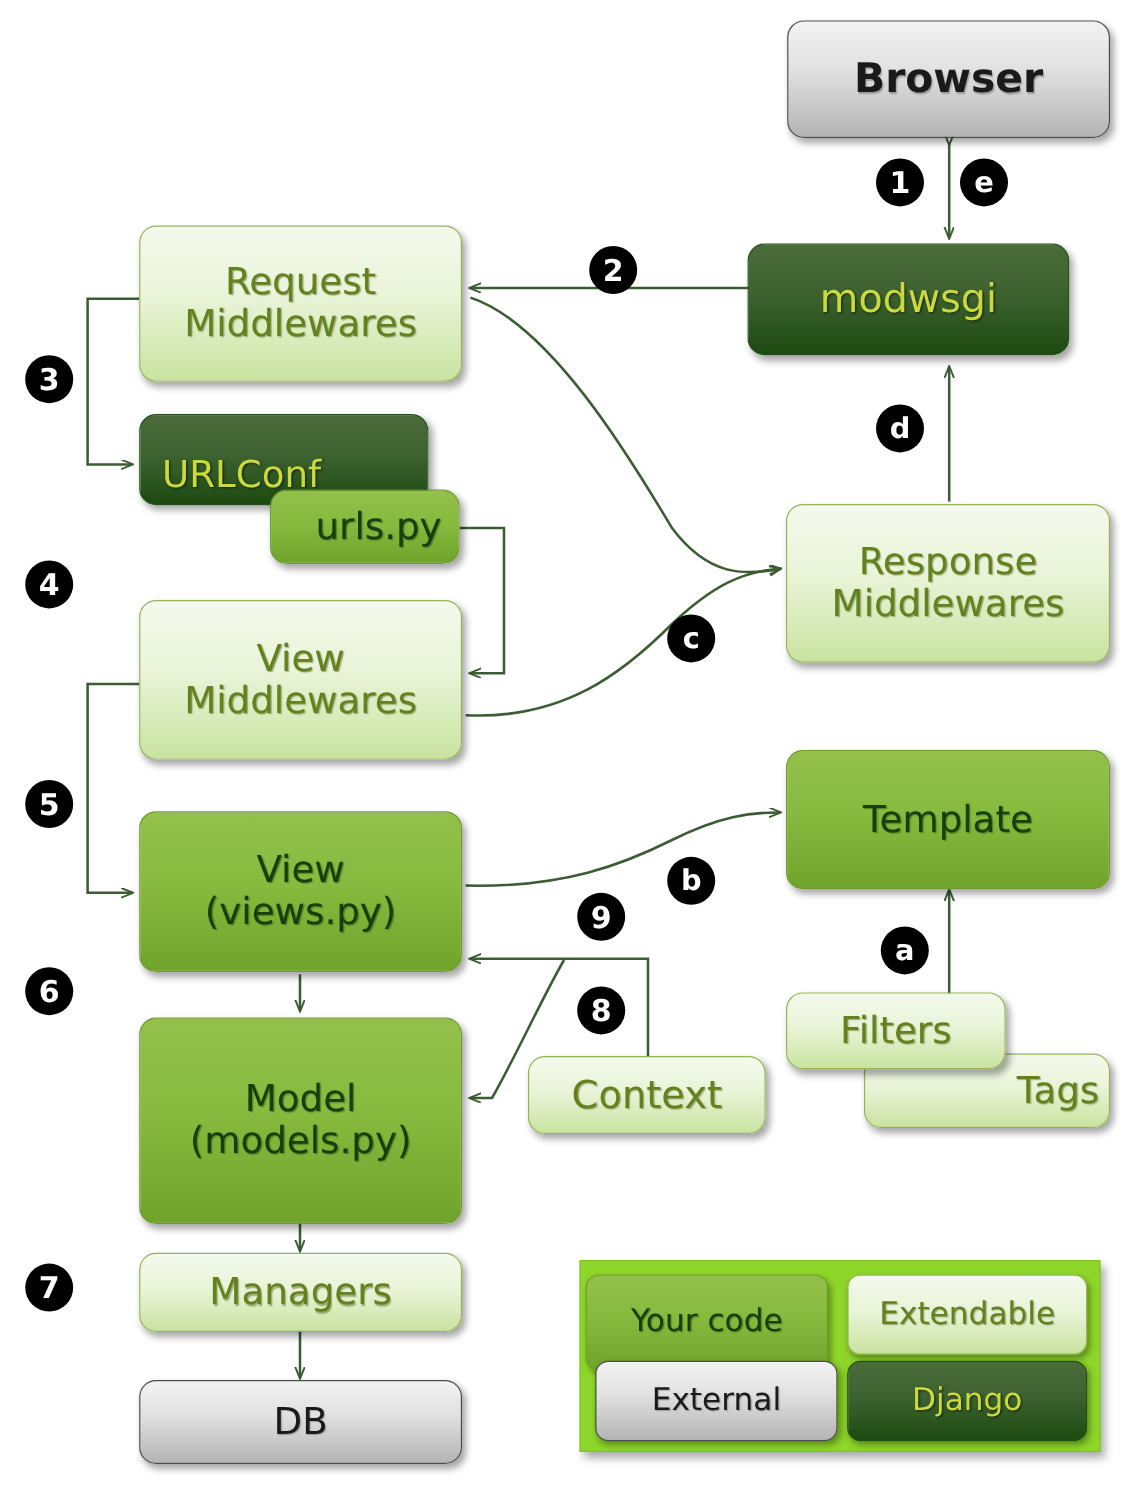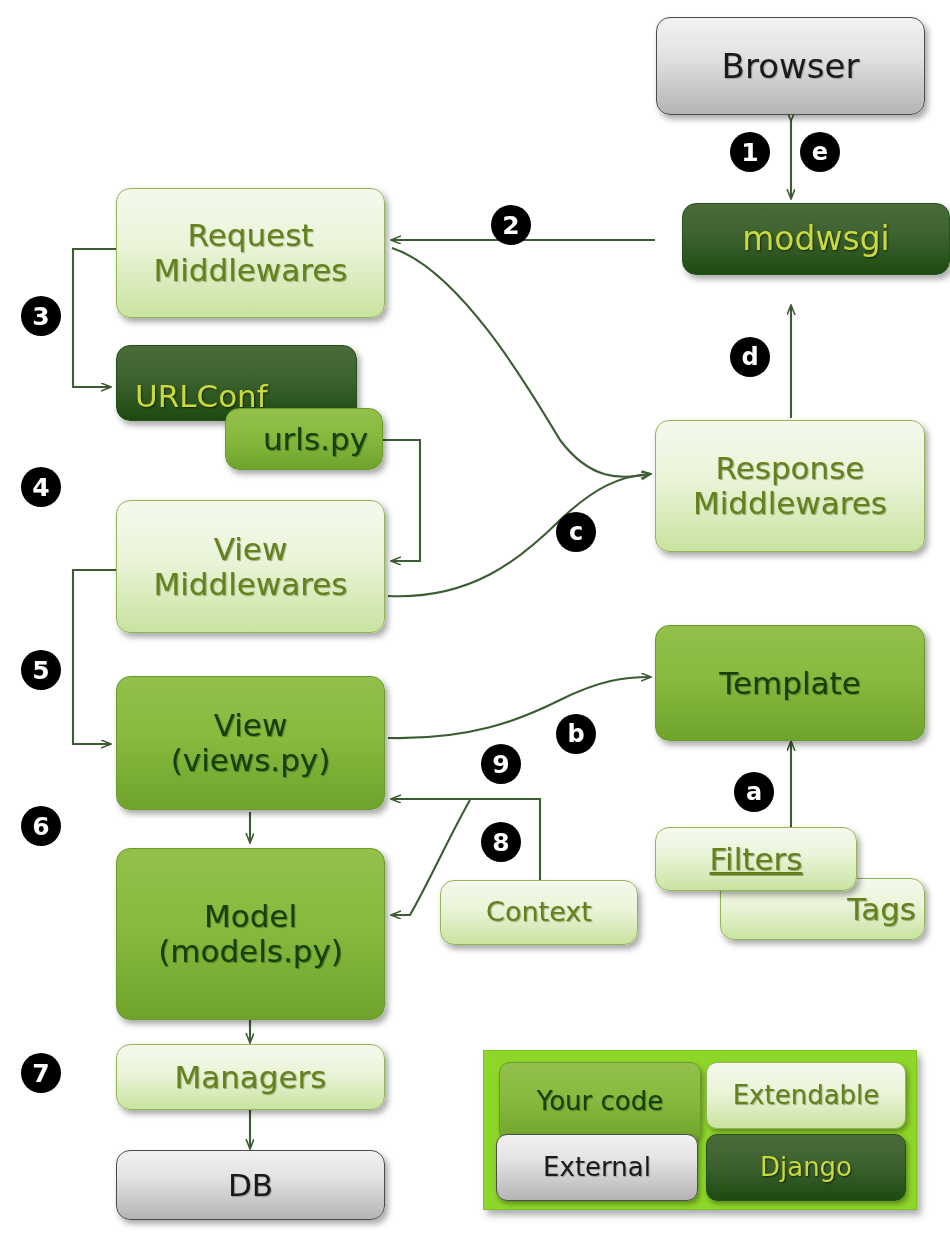--- a/index.html
+++ b/index.html
@@ -104,25 +104,25 @@
       <path d="M388,738 C 470,740 520,720 560,700 C 600,680 625,677 650,677" marker-end="url(#ah)"></path>
 
       <path d="M540,880 L540,799 L392,799" marker-end="url(#ah)"></path>
 
       <path d="M470,800 C 450,835 430,880 410,915 L392,915" marker-end="url(#ah)"></path>
 
       <line x1="791" y1="828" x2="791" y2="742" marker-end="url(#ah)"></line>
     </g>
   </svg>
 
-  <div class="node n-ext-grey" style="left:656px;top:17px;width:269px;height:98px;font-size:34px;">
+  <div class="node n-ext-grey" style="left:656px;top:17px;width:269px;height:98px;font-size:34px;font-weight:bold;">
     <span>Browser</span>
   </div>
 
-  <div class="node n-django" style="left:682px;top:203px;width:268px;height:72px;font-size:33px;">
+  <div class="node n-django" style="left:623px;top:203px;width:268px;height:93px;font-size:33px;">
     <span>modwsgi</span>
   </div>
 
   <div class="node n-ext" style="left:116px;top:188px;width:269px;height:130px;font-size:31px;flex-direction:column;align-items:flex-end;">
     <span>Request</span>
     <span>Middlewares</span>
   </div>
 
   <div class="node n-django" style="left:116px;top:345px;width:241px;height:76px;font-size:31px;justify-content:flex-start;padding-left:18px;">
     <span style="text-align:left;margin-top:27px;">URLConf</span>
@@ -157,29 +157,29 @@
 
   <div class="node n-ext" style="left:655px;top:420px;width:270px;height:132px;font-size:31px;flex-direction:column;">
     <span>Response</span>
     <span>Middlewares</span>
   </div>
 
   <div class="node n-code" style="left:655px;top:625px;width:270px;height:116px;font-size:31px;">
     <span>Template</span>
   </div>
 
-  <div class="node n-ext" style="left:655px;top:827px;width:202px;height:64px;font-size:31px;z-index:4;text-decoration:underline;">
+  <div class="node n-ext" style="left:655px;top:827px;width:183px;height:64px;font-size:31px;z-index:4;">
     <span>Filters</span>
   </div>
 
   <div class="node n-ext" style="left:720px;top:878px;width:205px;height:62px;font-size:31px;justify-content:flex-end;z-index:3;">
     <span style="text-align:right;">Tags</span>
   </div>
 
-  <div class="node n-ext" style="left:440px;top:880px;width:198px;height:65px;font-size:27px;">
+  <div class="node n-ext" style="left:440px;top:880px;width:198px;height:65px;font-size:32px;">
     <span>Context</span>
   </div>
 
   <div class="marker" style="left:730px;top:132px;">
     <span>1</span>
   </div>
   <div class="marker lower" style="left:800px;top:132px;">
     <span>e</span>
   </div>
   <div class="marker" style="left:491px;top:205px;">
@@ -213,21 +213,21 @@
     <span>6</span>
   </div>
   <div class="marker" style="left:481px;top:822px;">
     <span>8</span>
   </div>
   <div class="marker" style="left:21px;top:1053px;">
     <span>7</span>
   </div>
 
   <div id="legend">
-    <div class="node n-code" style="left:15px;top:11px;width:202px;height:80px;font-size:26px;border-radius:11px;">
+    <div class="node n-code" style="left:4px;top:11px;width:202px;height:80px;font-size:26px;border-radius:11px;">
       <span>Your code</span>
     </div>
     <div class="node n-ext" style="left:222px;top:11px;width:200px;height:67px;font-size:26px;border-radius:11px;">
       <span>Extendable</span>
     </div>
     <div class="node n-ext-grey" style="left:12px;top:83px;width:202px;height:67px;font-size:26px;border-radius:11px;">
       <span>External</span>
     </div>
     <div class="node n-django" style="left:222px;top:83px;width:200px;height:67px;font-size:26px;border-radius:11px;">
       <span>Django</span>

